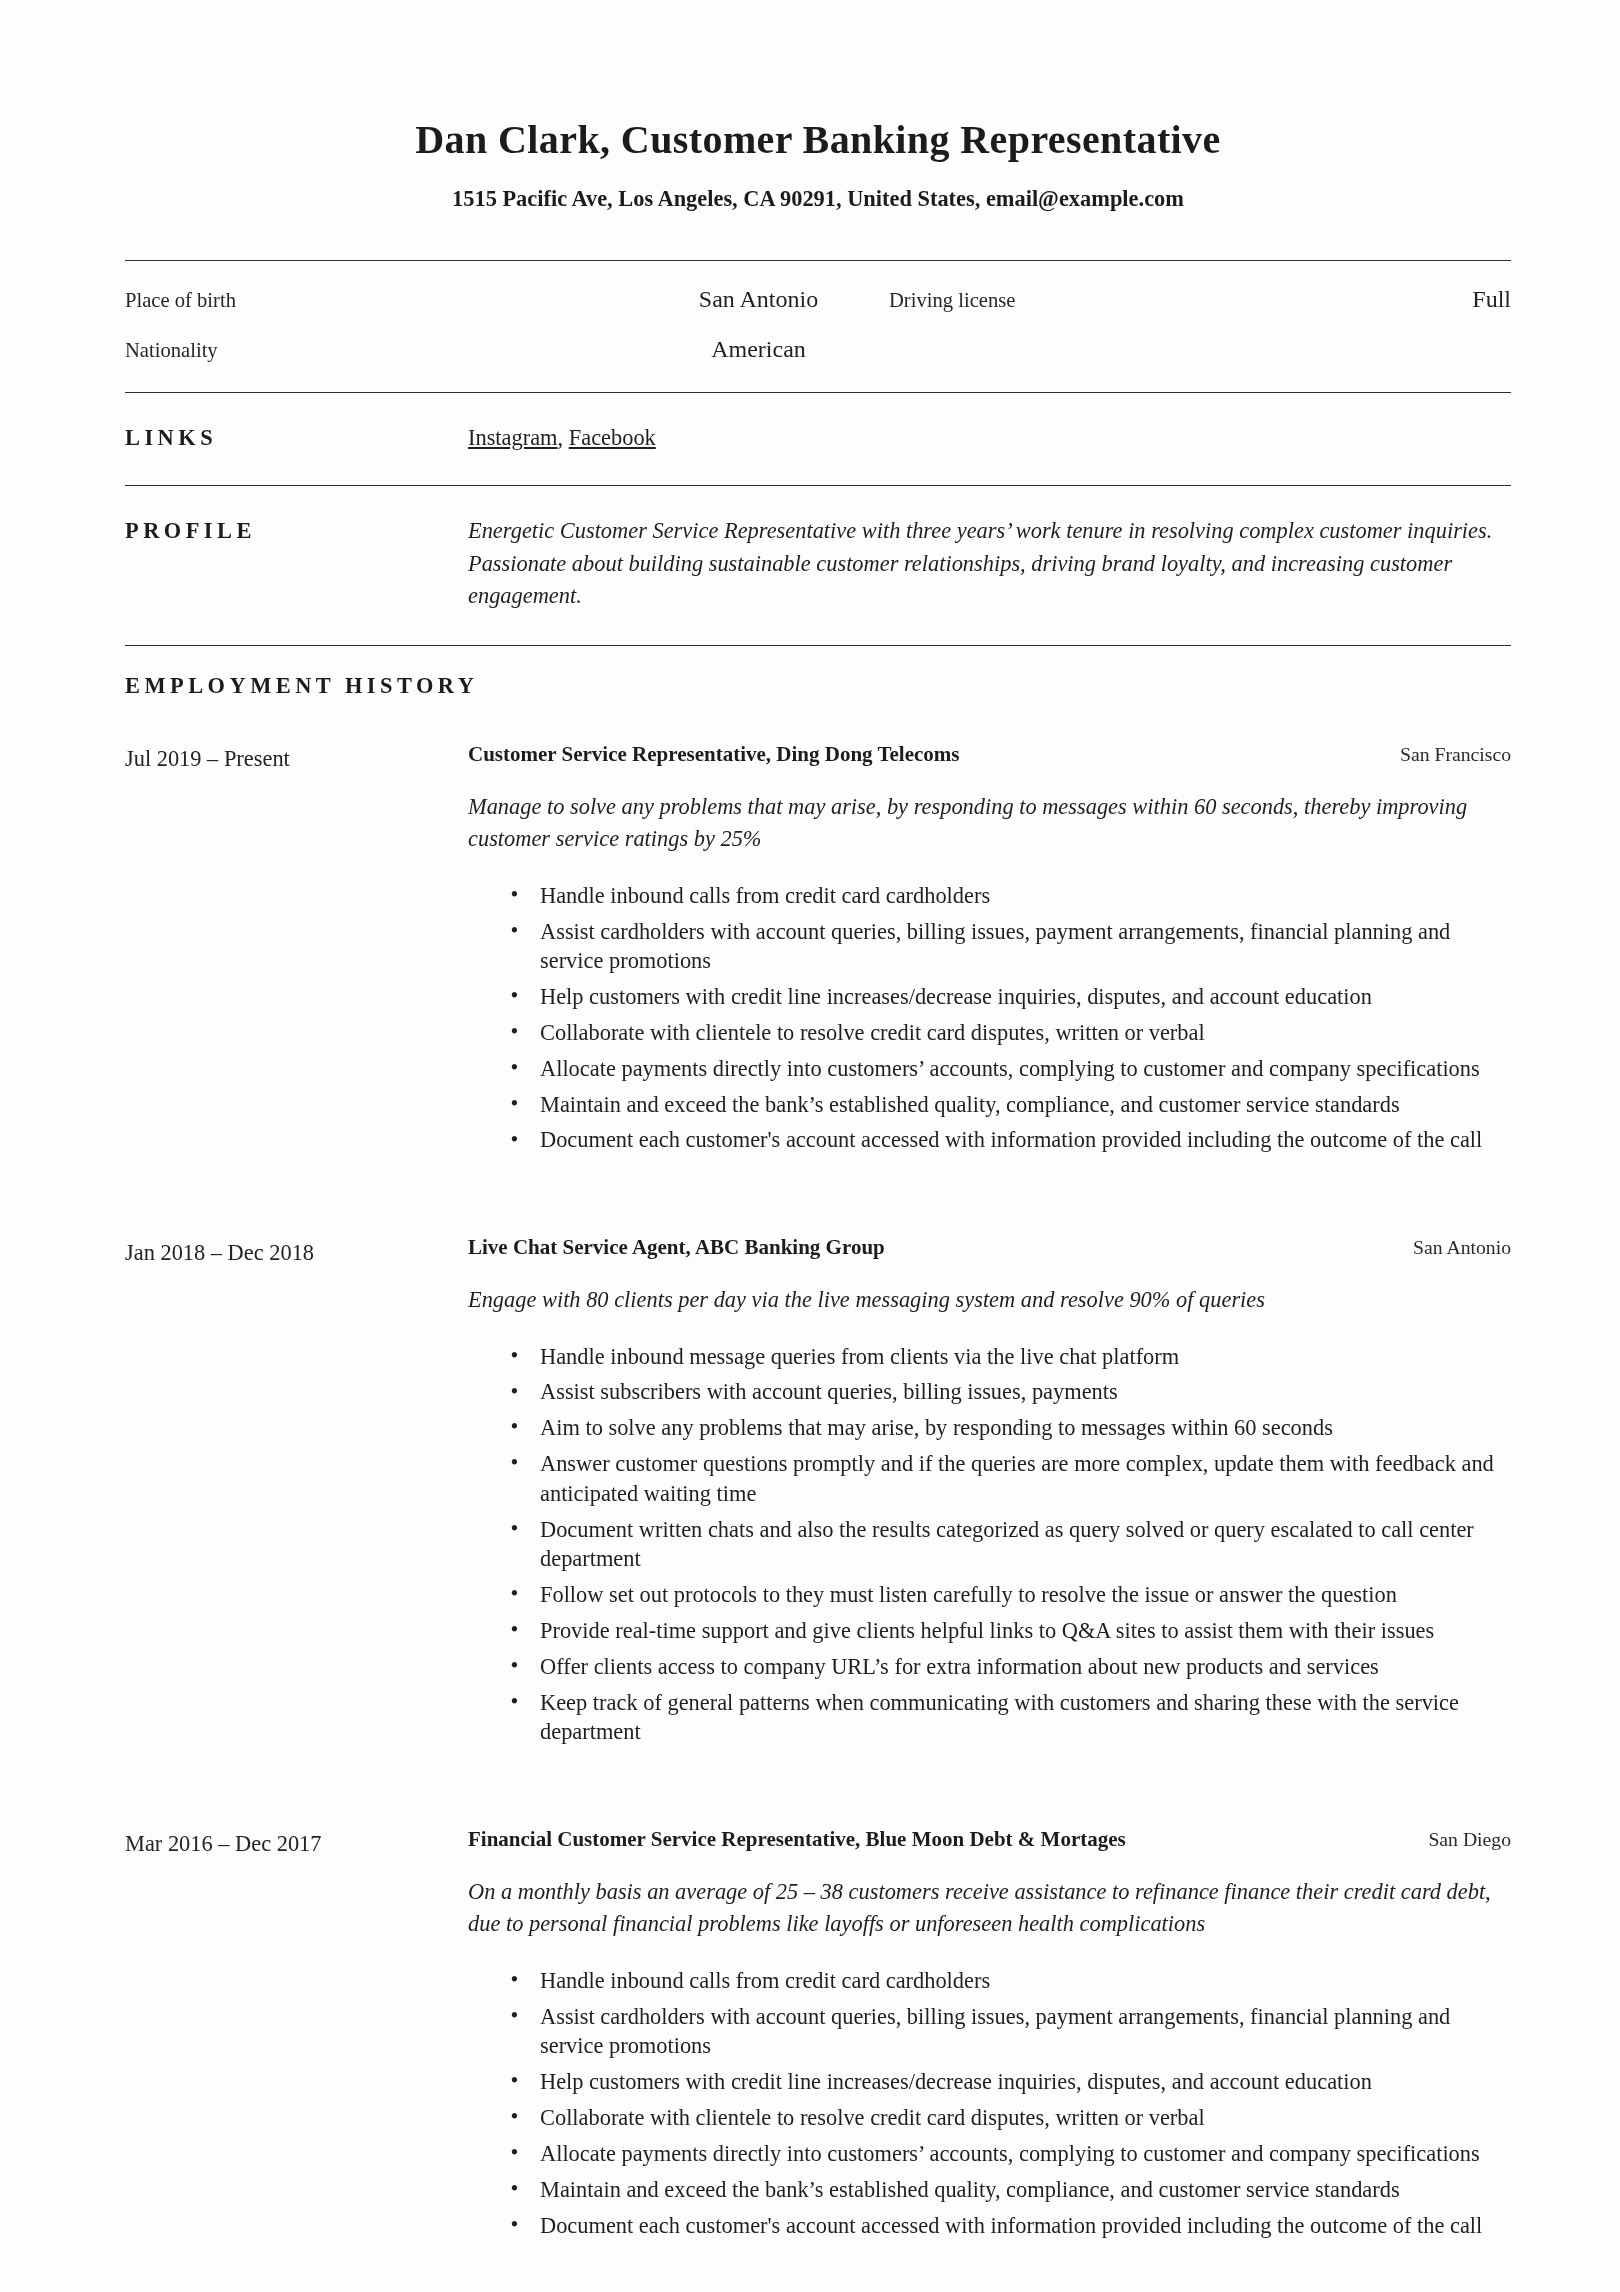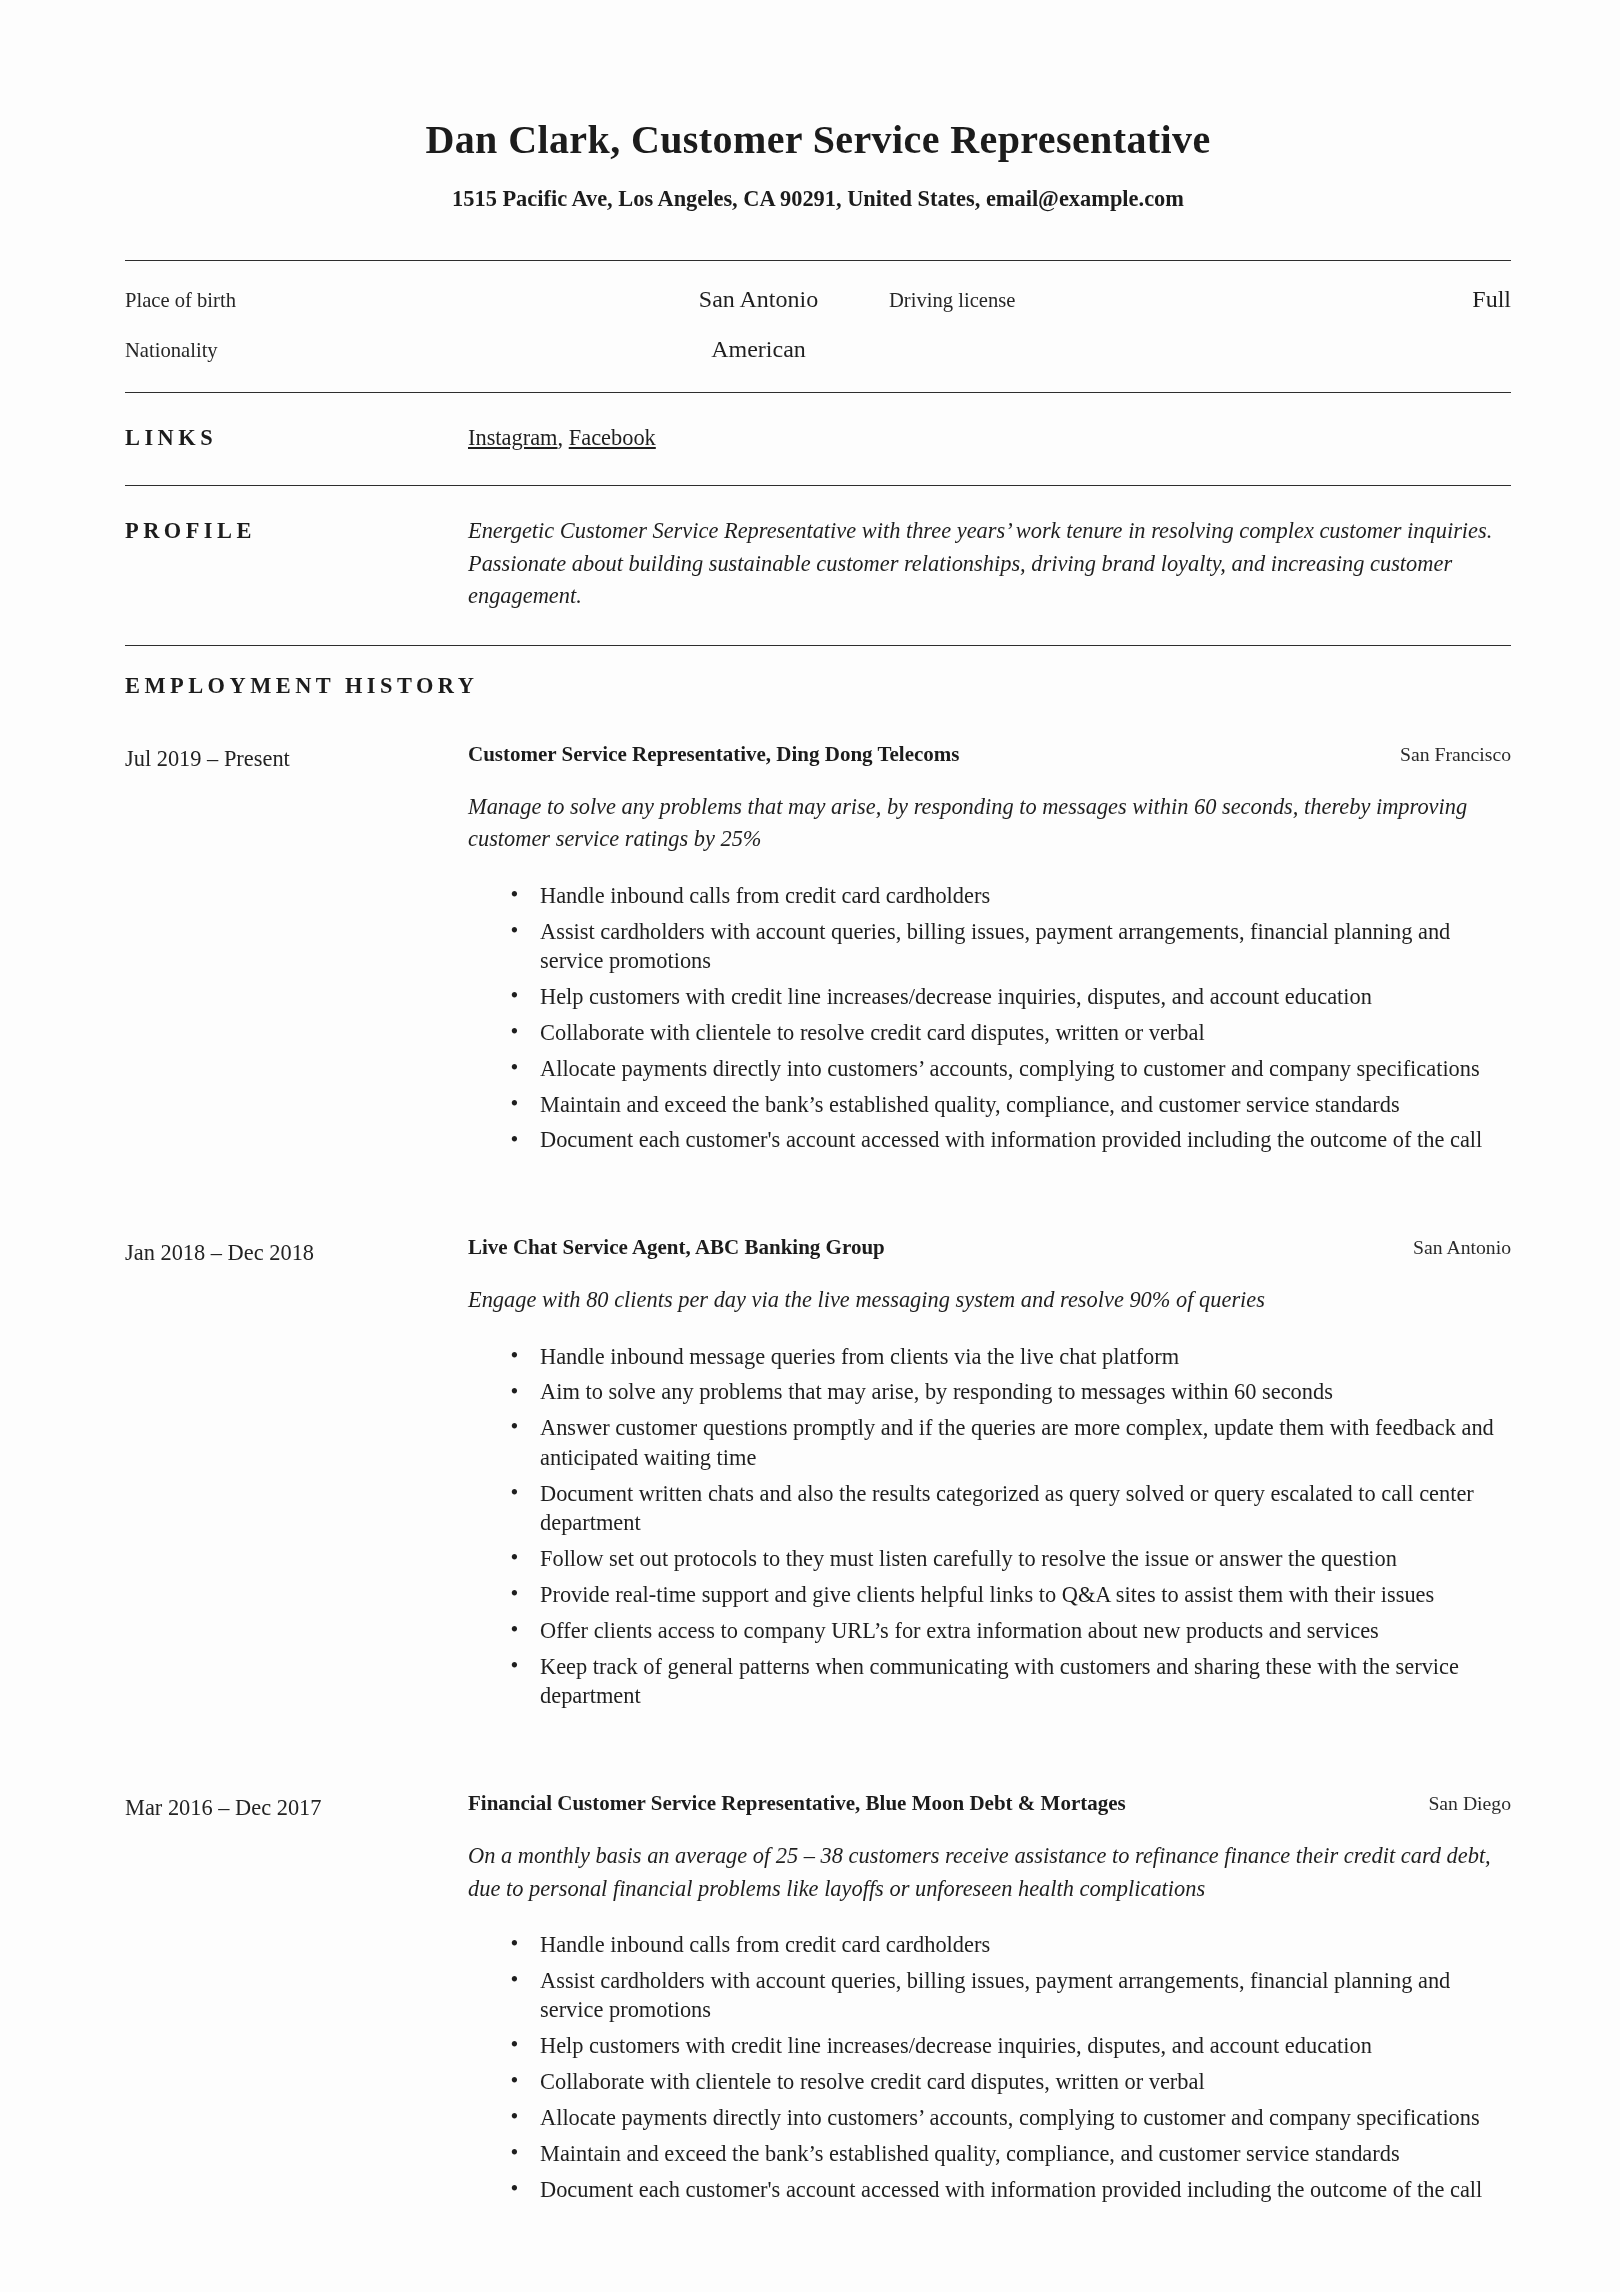--- a/index.html
+++ b/index.html
@@ -88,21 +88,21 @@
     left: -29.6px;
     top: -0.9px;
   }
 </style>
 </head>
 <body>
 
 <div class="page">
 
   <header>
-    <h1 class="name-title">Dan Clark, Customer Service Representative</h1>
+    <h1 class="name-title">Dan Clark, Customer Banking Representative</h1>
     <div class="contact-line">1515 Pacific Ave, Los Angeles, CA 90291, United States, email@example.com</div>
   </header>
 
   <hr class="divider">
 
   <section class="details">
     <div class="detail-row">
       <span class="detail-label">Place of birth</span>
       <span class="detail-value">San Antonio</span>
       <span class="detail-label-2">Driving license</span>
@@ -172,20 +172,21 @@
         <div class="job-body">
           <div class="job-title-row">
             <h2 class="job-title">Live Chat Service Agent, ABC Banking Group</h2>
             <span class="job-location">San Antonio</span>
           </div>
           <p class="job-summary">Engage with 80 clients per day via the live messaging system and resolve 90% of queries</p>
           <ul class="job-bullets">
 
               <li>Handle inbound message queries from clients via the live chat platform</li>
 
+              <li>Assist subscribers with account queries, billing issues, payments</li>
 
               <li>Aim to solve any problems that may arise, by responding to messages within 60 seconds</li>
 
               <li>Answer customer questions promptly and if the queries are more complex, update them with feedback and anticipated waiting time</li>
 
               <li>Document written chats and also the results categorized as query solved or query escalated to call center department</li>
 
               <li>Follow set out protocols to they must listen carefully to resolve the issue or answer the question</li>
 
               <li>Provide real-time support and give clients helpful links to Q&amp;A sites to assist them with their issues</li>

